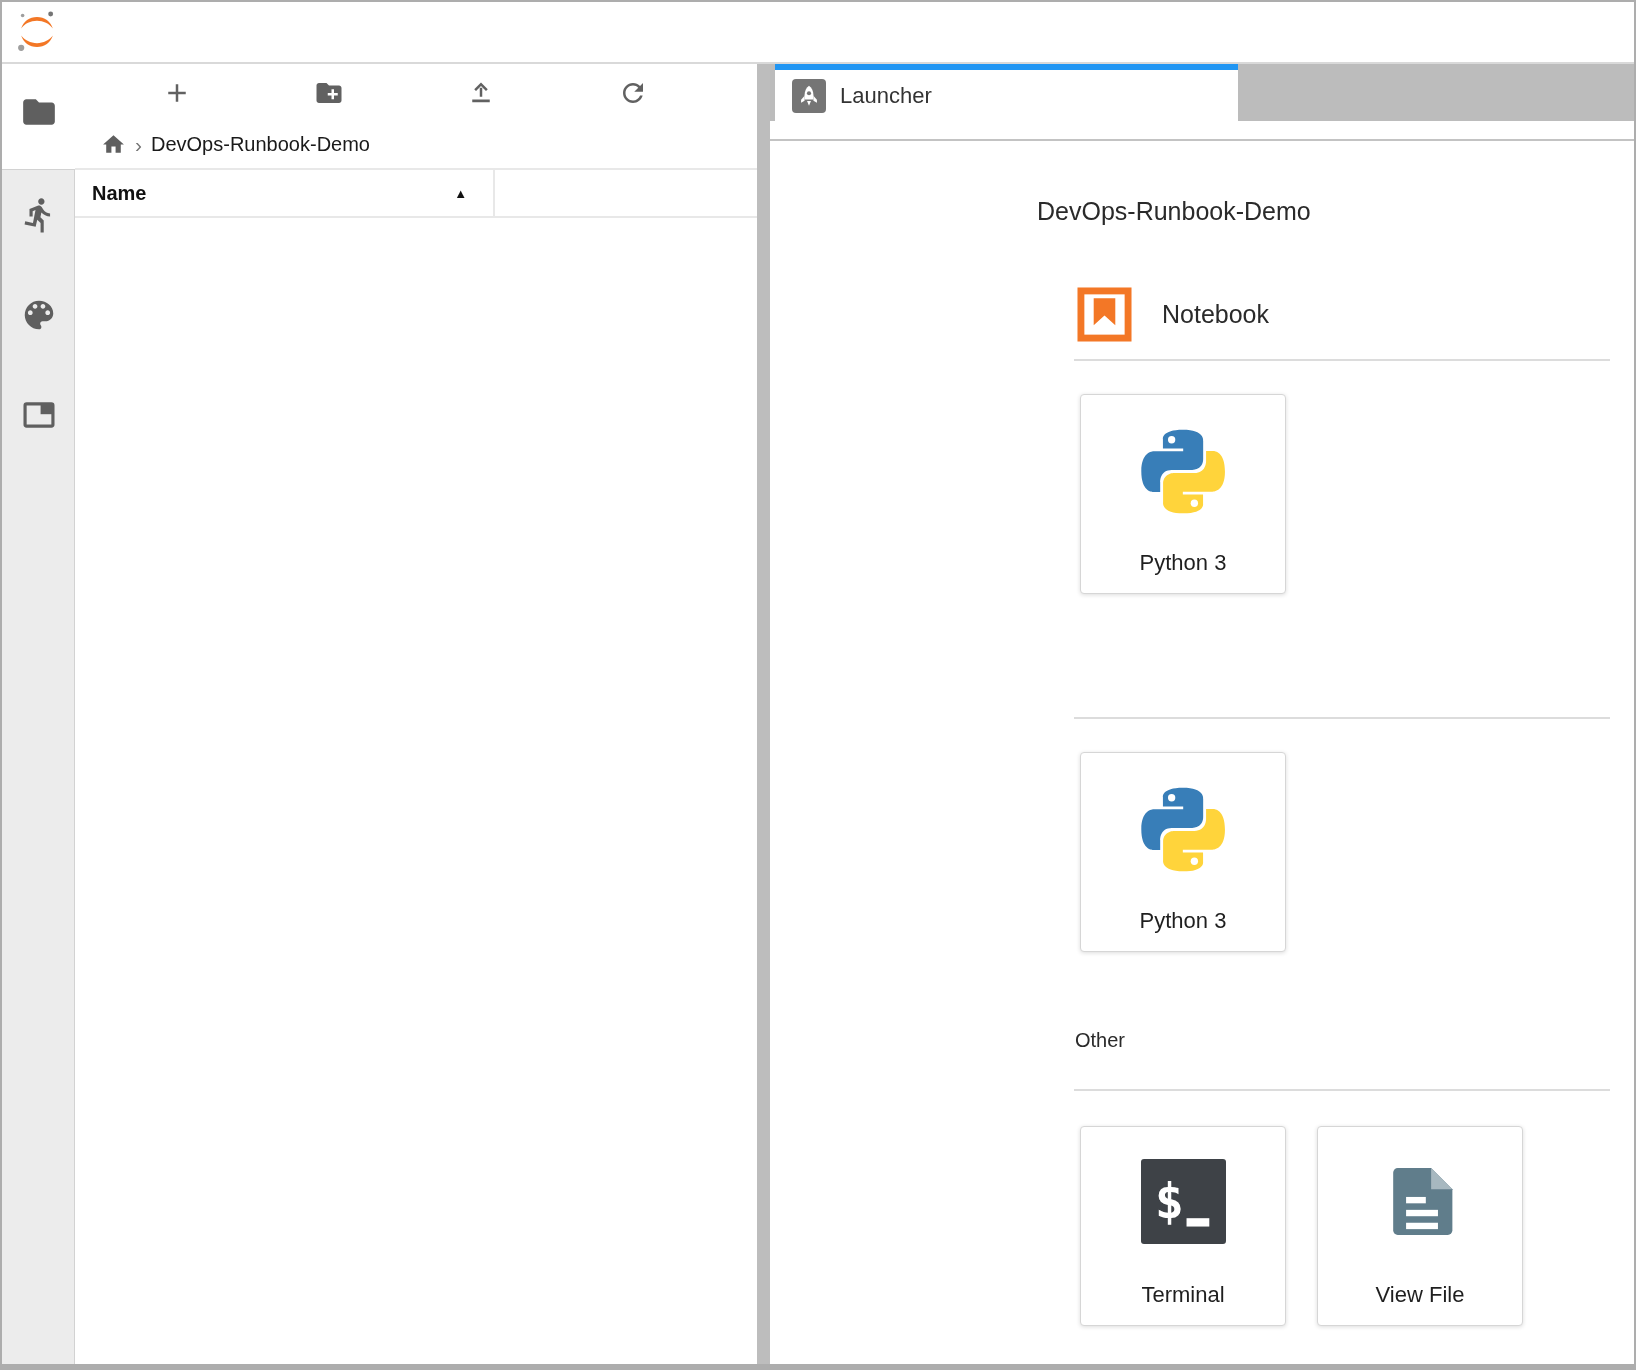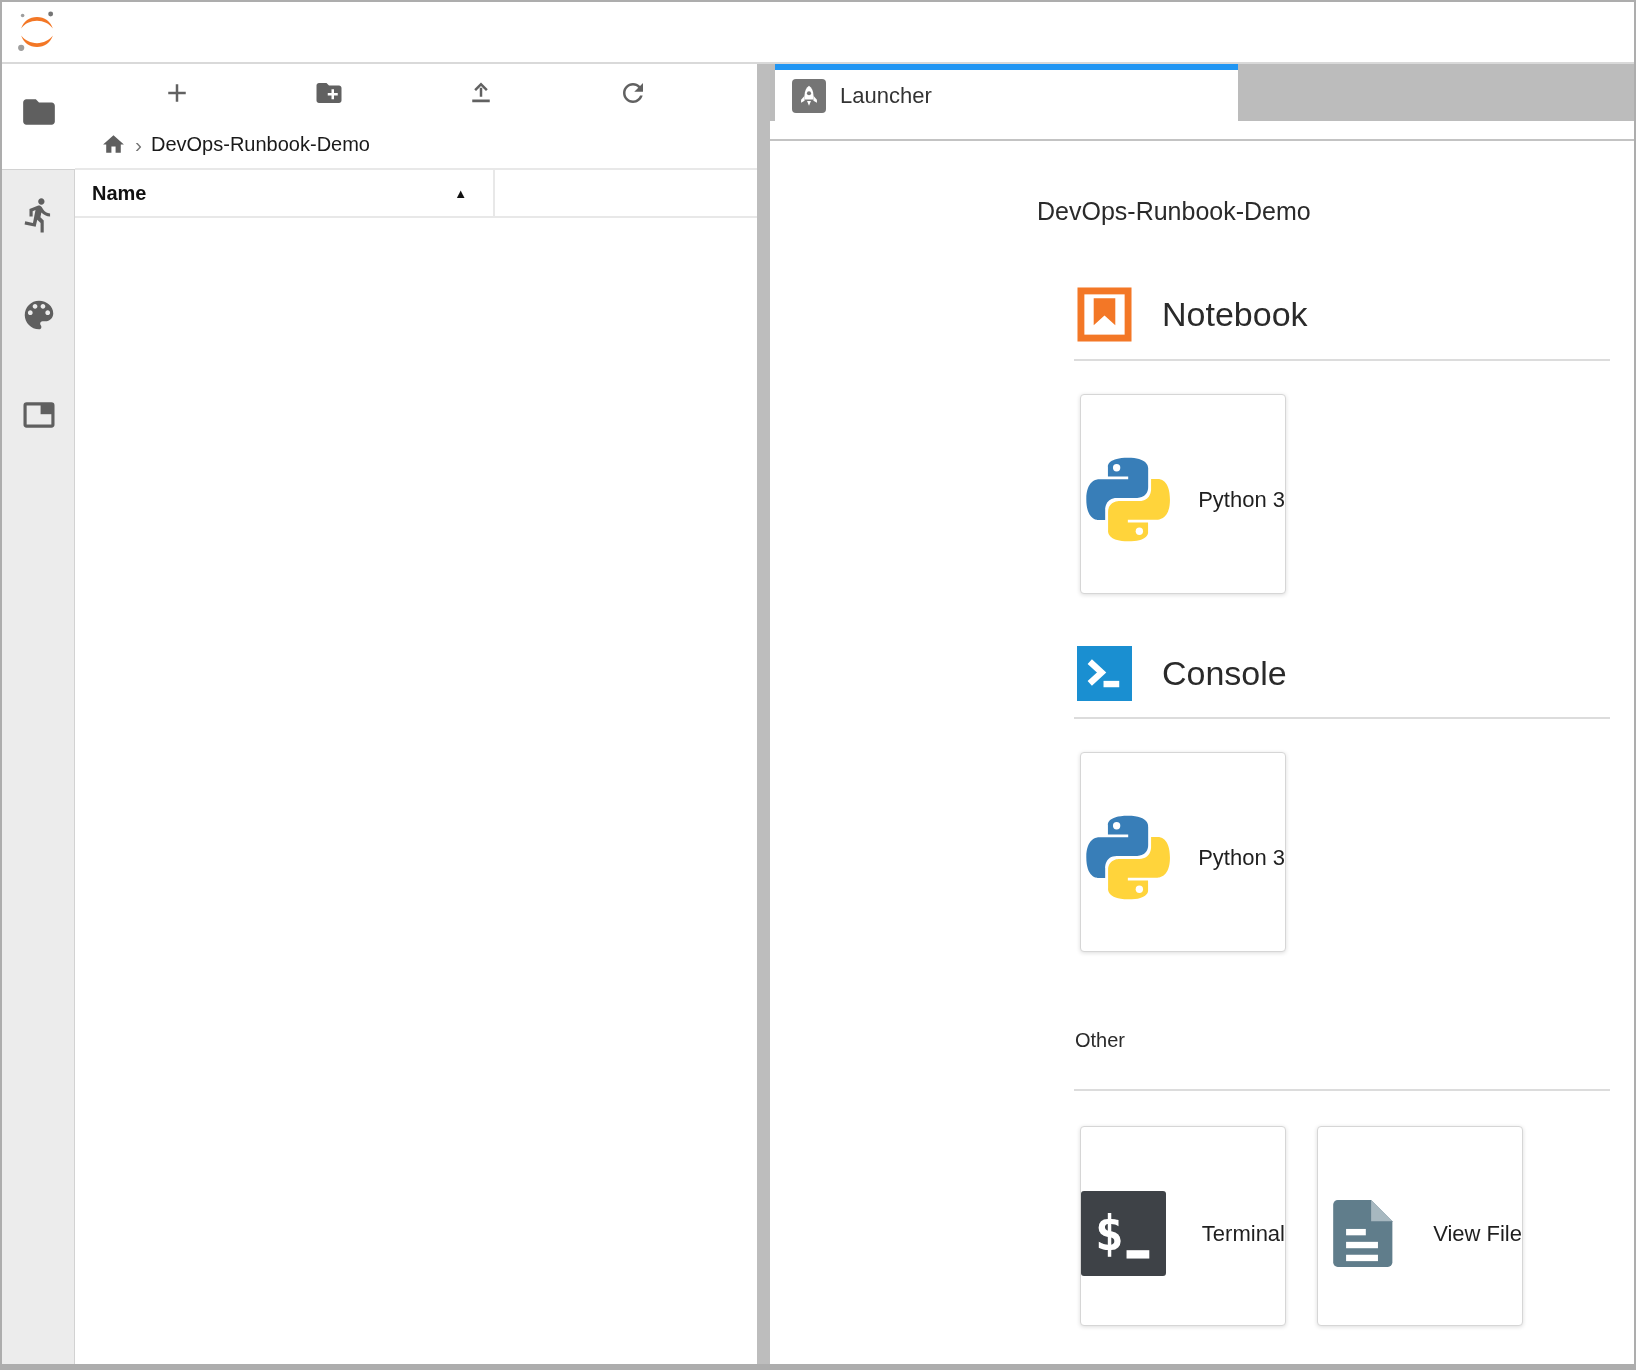--- a/index.html
+++ b/index.html
@@ -58,28 +58,28 @@
                  display:flex; align-items:center; justify-content:center; flex:none; }
   .tab-icon-box svg{ width:26px; height:26px; }
   .tab-label{ font-size:22px; color:#333; }
   .dock-underline{ position:absolute; top:75px; left:0; right:0; height:2px; background:#c3c3c3; }
 
   
   .launcher{ position:absolute; top:77px; left:0; right:0; bottom:0; background:#fff; }
   .l-title{ position:absolute; left:267px; top:56px; font-size:25px; color:#2a2a2a; }
   .sec-header{ position:absolute; left:307px; display:flex; align-items:center; gap:30px; }
   .sec-header svg{ width:55px; height:55px; flex:none; }
-  .sec-title{ font-size:34px; color:#2a2a2a; }
+  .sec-title{ font-size:25px; color:#2a2a2a; }
   .sec-header-1{ top:146px; } .sec-header-2{ top:505px; }
   .other-title{ position:absolute; left:305px; top:888px; font-size:20px; color:#2a2a2a; }
   .l-divider{ position:absolute; left:304px; width:536px; height:2px; background:#dcdcdc; }
   .divider-1{ top:218px; } .divider-2{ top:576px; } .divider-3{ top:948px; }
   .launch-card{ position:absolute; width:206px; height:200px; background:#fff;
                 border:1px solid #d6d6d6; border-radius:4px; box-shadow:0 1px 4px rgba(0,0,0,.14);
-                display:flex; flex-direction:row; align-items:center;
+                display:flex; flex-direction:column; align-items:center;
                 justify-content:space-between; padding:28px 0 17px; cursor:pointer; }
   .card-1{ left:310px; top:253px; } .card-2{ left:310px; top:611px; }
   .card-3{ left:310px; top:985px; padding-top:32px; } .card-4{ left:547px; top:985px; padding-top:32px; }
   .launch-card .py-logo{ width:94px; height:97px; }
   .launch-card .sq-icon{ width:85px; height:85px; }
   .card-label{ font-size:22px; color:#1f1f1f; }
 </style>
 </head>
 <body>
 
@@ -194,28 +194,20 @@
       <div class="launch-card card-1">
         <svg class="py-logo" viewBox="0 0 110 110">
           <path fill="#387EB8" d="M54.8 6c-24.9 0-23.3 10.8-23.3 10.8l.03 11.2h23.7v3.4H22.1S6.2 29.6 6.2 54.7 20 78.9 20 78.9h8.3V67.2s-.45-13.9 13.6-13.9h23.5s13.2.2 13.2-12.8V18.9S80.7 6 54.8 6z"></path>
           <circle cx="41.7" cy="17.8" r="4.3" fill="#fff"></circle>
           <path fill="#FFD43B" d="M55.2 104c24.9 0 23.3-10.8 23.3-10.8l-.03-11.2H54.8v-3.4h33.4s15.9 1.8 15.9-23.3-13.8-24.2-13.8-24.2h-8.3v11.7s.45 13.9-13.6 13.9H44.9s-13.2-.2-13.2 12.8v21.6S29.3 104 55.2 104z"></path>
           <circle cx="68.3" cy="92.2" r="4.3" fill="#fff"></circle>
         </svg>
         <span class="card-label">Python 3</span>
       </div>
 
-      <div class="sec-header sec-header-2">
-        <svg viewBox="0 0 56 56">
-          <rect width="56" height="56" fill="#1a8fd1"></rect>
-          <path d="M13 16 L25 27 L13 38" stroke="#fff" stroke-width="6.5" fill="none"></path>
-          <rect x="27" y="35.5" width="16" height="6.5" fill="#fff"></rect>
-        </svg>
-        <span class="sec-title">Console</span>
-      </div>
       <div class="l-divider divider-2"></div>
       <div class="launch-card card-2">
         <svg class="py-logo" viewBox="0 0 110 110">
           <path fill="#387EB8" d="M54.8 6c-24.9 0-23.3 10.8-23.3 10.8l.03 11.2h23.7v3.4H22.1S6.2 29.6 6.2 54.7 20 78.9 20 78.9h8.3V67.2s-.45-13.9 13.6-13.9h23.5s13.2.2 13.2-12.8V18.9S80.7 6 54.8 6z"></path>
           <circle cx="41.7" cy="17.8" r="4.3" fill="#fff"></circle>
           <path fill="#FFD43B" d="M55.2 104c24.9 0 23.3-10.8 23.3-10.8l-.03-11.2H54.8v-3.4h33.4s15.9 1.8 15.9-23.3-13.8-24.2-13.8-24.2h-8.3v11.7s.45 13.9-13.6 13.9H44.9s-13.2-.2-13.2 12.8v21.6S29.3 104 55.2 104z"></path>
           <circle cx="68.3" cy="92.2" r="4.3" fill="#fff"></circle>
         </svg>
         <span class="card-label">Python 3</span>
       </div>

